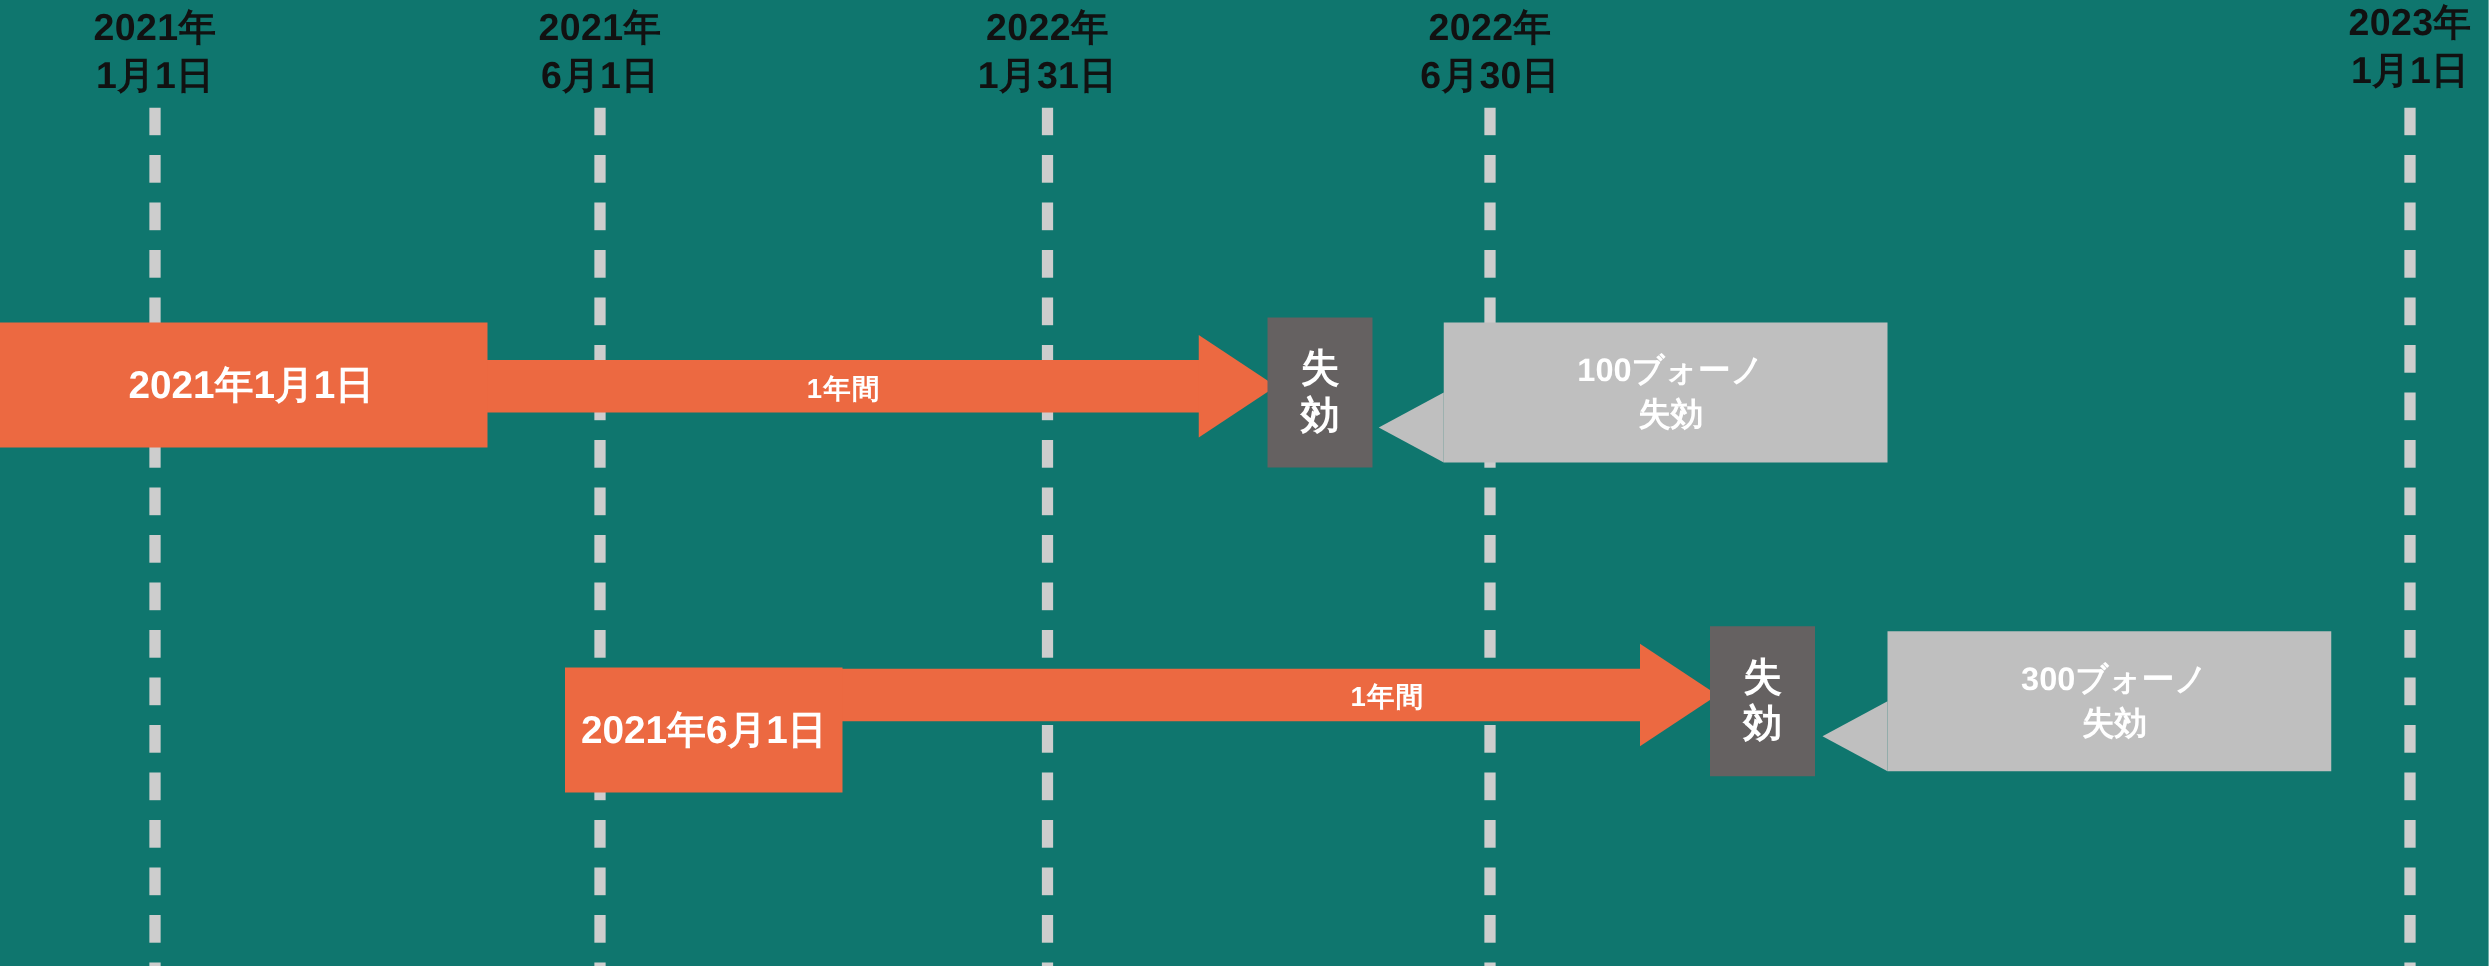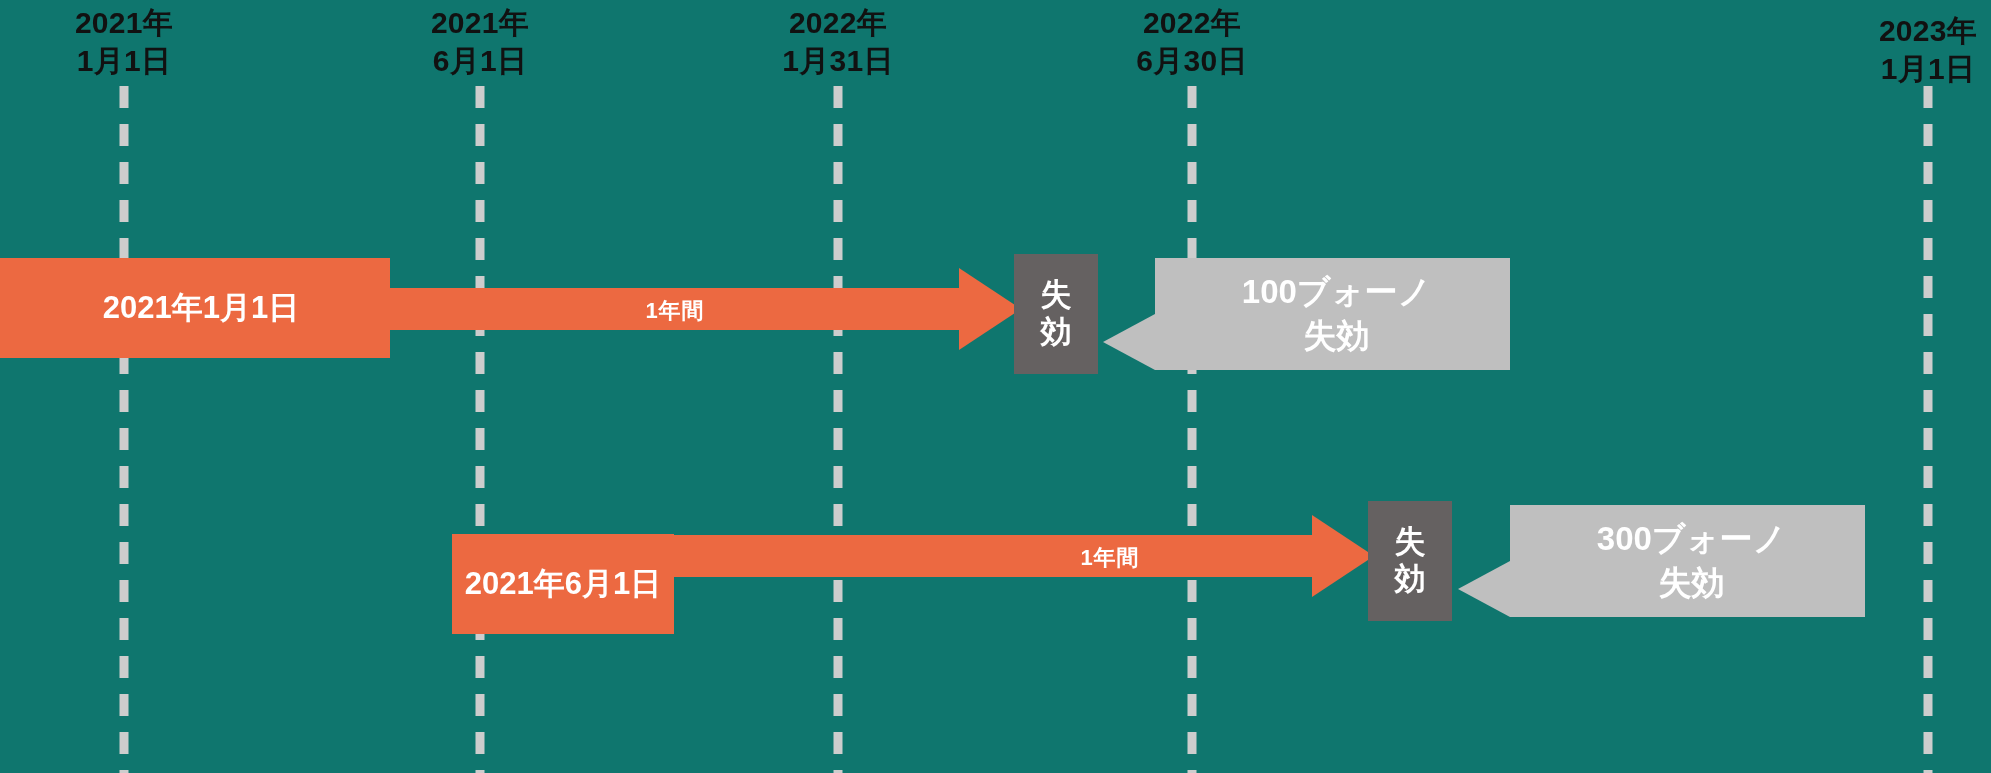--- a/index.html
+++ b/index.html
@@ -113,21 +113,21 @@
     box-sizing: border-box;
   }
   .expire-box span { display: block; }
 
   
   .callout {
     position: absolute;
     background: #bfbfbf;
     color: #ffffff;
     font-weight: bold;
-    font-size: 33px;
+    font-size: 26px;
     line-height: 1.34;
     text-align: center;
     z-index: 5;
     display: flex;
     flex-direction: column;
     align-items: center;
     justify-content: center;
     box-sizing: border-box;
   }
   .callout span { display: block; white-space: nowrap; }
@@ -161,21 +161,21 @@
     <span class="dl-day">6月1日</span>
   </div>
   <div class="date-label" style="left:838px;top:4px;">
     <span class="dl-year">2022年</span>
     <span class="dl-day">1月31日</span>
   </div>
   <div class="date-label" style="left:1192px;top:4px;">
     <span class="dl-year">2022年</span>
     <span class="dl-day">6月30日</span>
   </div>
-  <div class="date-label" style="left:1928px;top:12px;">
+  <div class="date-label" style="left:1928px;top:0;">
     <span class="dl-year">2023年</span>
     <span class="dl-day">1月1日</span>
   </div>
 
   <div class="arrow-row">
 
     <div class="arrow-head-box" style="left:0px;top:258px;width:390px;height:100px;padding-left:12px;">
       <span>2021年1月1日</span>
     </div>
 

